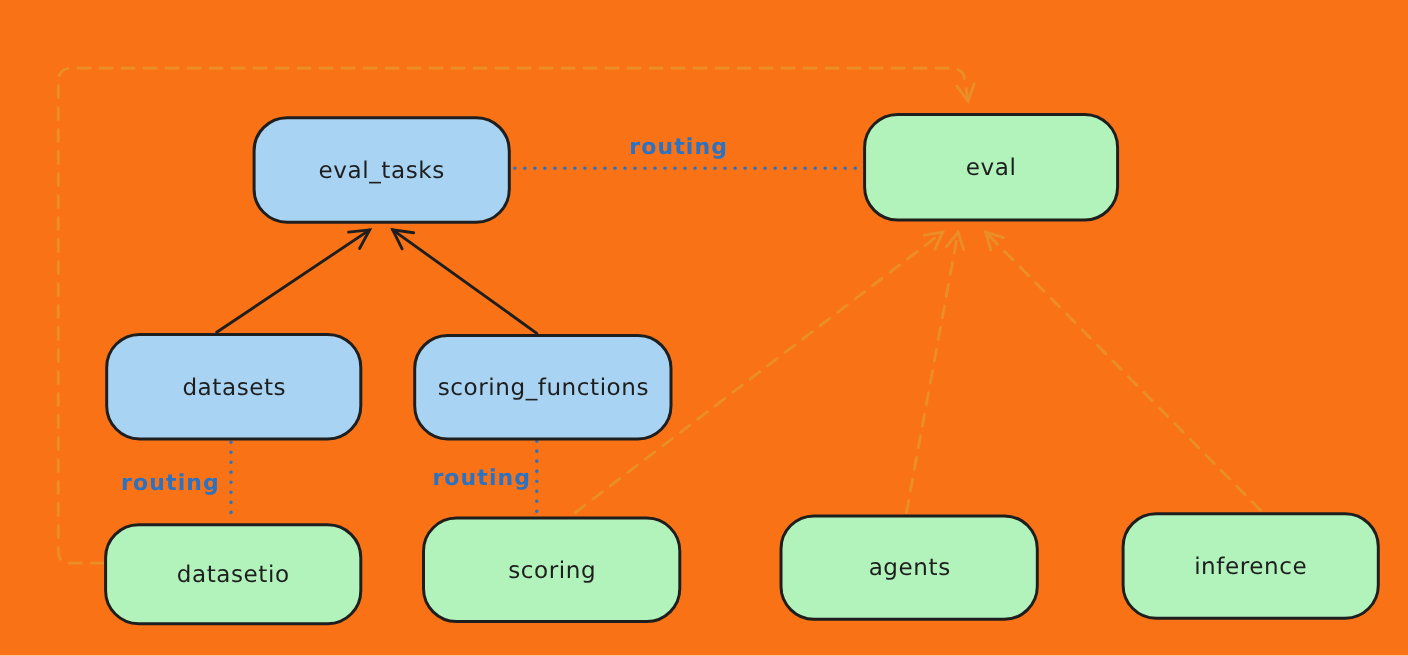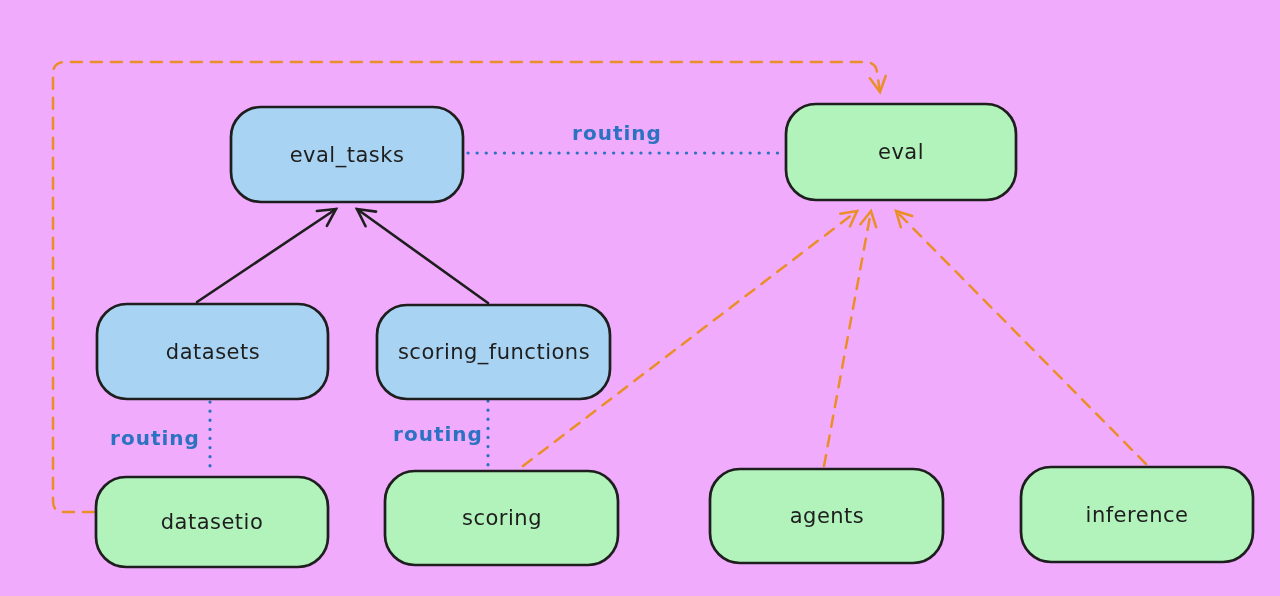--- a/index.html
+++ b/index.html
@@ -5,21 +5,21 @@
   html, body {
     margin: 0;
     padding: 0;
     background: #ffffff;
     font-family: "DejaVu Sans", "Liberation Sans", sans-serif;
   }
   .canvas-wrap {
     position: relative;
     width: 1280px;
     height: 596px;
-    background: #f0abfc;
+    background: #f97316;
     overflow: hidden;
   }
   svg { display: block; }
   .node-rect {
     stroke: #1e1e1e;
     stroke-width: 2.7;
   }
   .node-label {
     font-size: 21px;
     fill: #1e1e1e;

